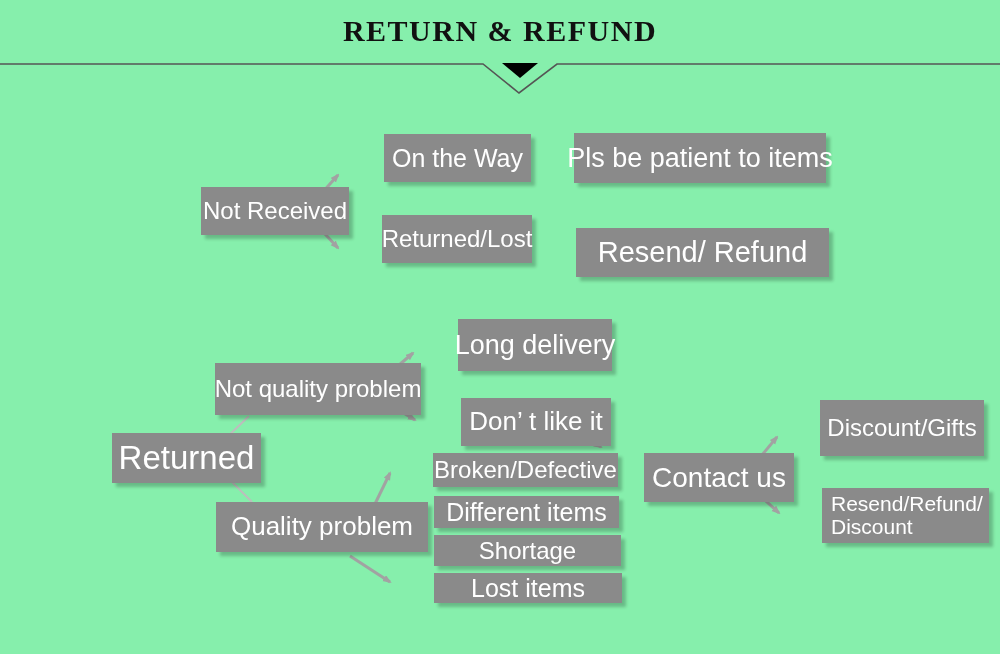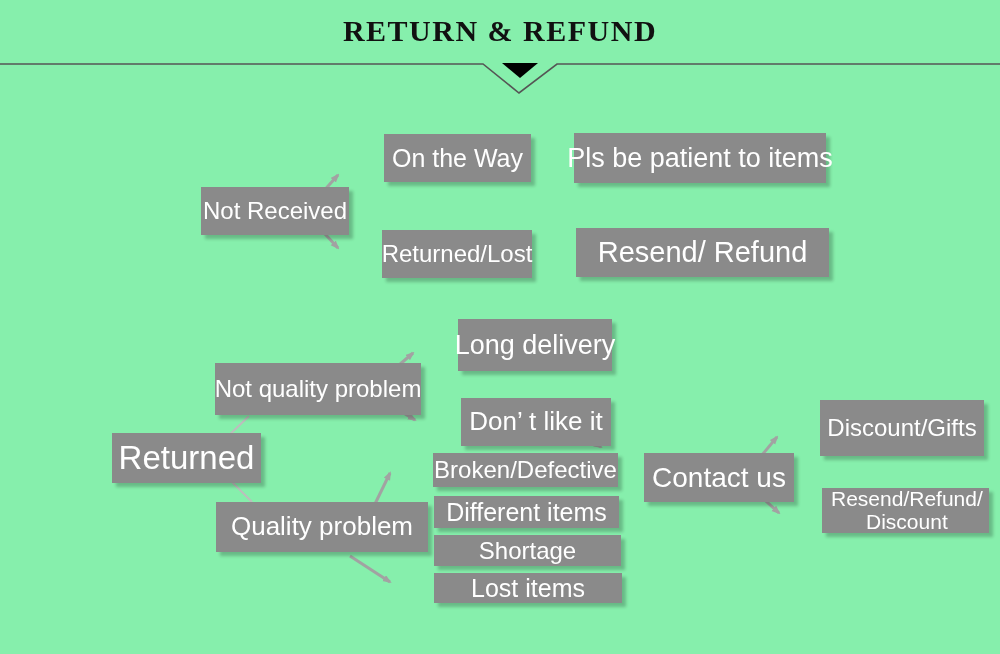--- a/index.html
+++ b/index.html
@@ -75,34 +75,34 @@
     </g>
     <g stroke="#bdbdbd" stroke-width="2" fill="none">
       <line x1="223" y1="441" x2="249" y2="416"></line>
       <line x1="223" y1="473" x2="252" y2="502"></line>
     </g>
   </svg>
 
   <div class="node" style="left:162px;top:187px;width:148px;height:48px;font-size:24px;">Not Received</div>
   <div class="node" style="left:345px;top:134px;width:147px;height:48px;font-size:25px;">On the Way</div>
   <div class="node" style="left:535px;top:133px;width:252px;height:50px;font-size:27px;">Pls be patient to items</div>
-  <div class="node" style="left:343px;top:230px;width:150px;height:48px;font-size:24px;">Returned/Lost</div>
+  <div class="node" style="left:343px;top:215px;width:150px;height:48px;font-size:24px;">Returned/Lost</div>
   <div class="node" style="left:537px;top:228px;width:253px;height:49px;font-size:29px;">Resend/ Refund</div>
 
   <div class="node" style="left:73px;top:433px;width:149px;height:50px;font-size:33px;">Returned</div>
   <div class="node" style="left:176px;top:363px;width:206px;height:52px;font-size:24px;">Not quality problem</div>
   <div class="node" style="left:419px;top:319px;width:154px;height:52px;font-size:27px;">Long delivery</div>
   <div class="node" style="left:422px;top:398px;width:150px;height:48px;font-size:26px;">Don’ t like it</div>
   <div class="node" style="left:177px;top:502px;width:212px;height:50px;font-size:26px;">Quality problem</div>
   <div class="node" style="left:394px;top:453px;width:185px;height:34px;font-size:24px;">Broken/Defective</div>
   <div class="node" style="left:395px;top:496px;width:185px;height:32px;font-size:25px;">Different items</div>
   <div class="node" style="left:395px;top:535px;width:187px;height:31px;font-size:24px;">Shortage</div>
   <div class="node" style="left:395px;top:573px;width:188px;height:30px;font-size:25px;">Lost items</div>
   <div class="node" style="left:605px;top:453px;width:150px;height:49px;font-size:28px;">Contact us</div>
   <div class="node" style="left:781px;top:400px;width:164px;height:56px;font-size:24px;">Discount/Gifts</div>
-  <div class="node left-align" style="left:783px;top:488px;width:167px;height:45px;font-size:21px;text-align:center;">
+  <div class="node left-align" style="left:783px;top:488px;width:167px;height:55px;font-size:21px;">
     <span style="display:block;">
       <span style="display:block;">Resend/Refund/</span>
       <span style="display:block;">Discount</span>
     </span>
   </div>
 
 </div>
 
 </body></html>

